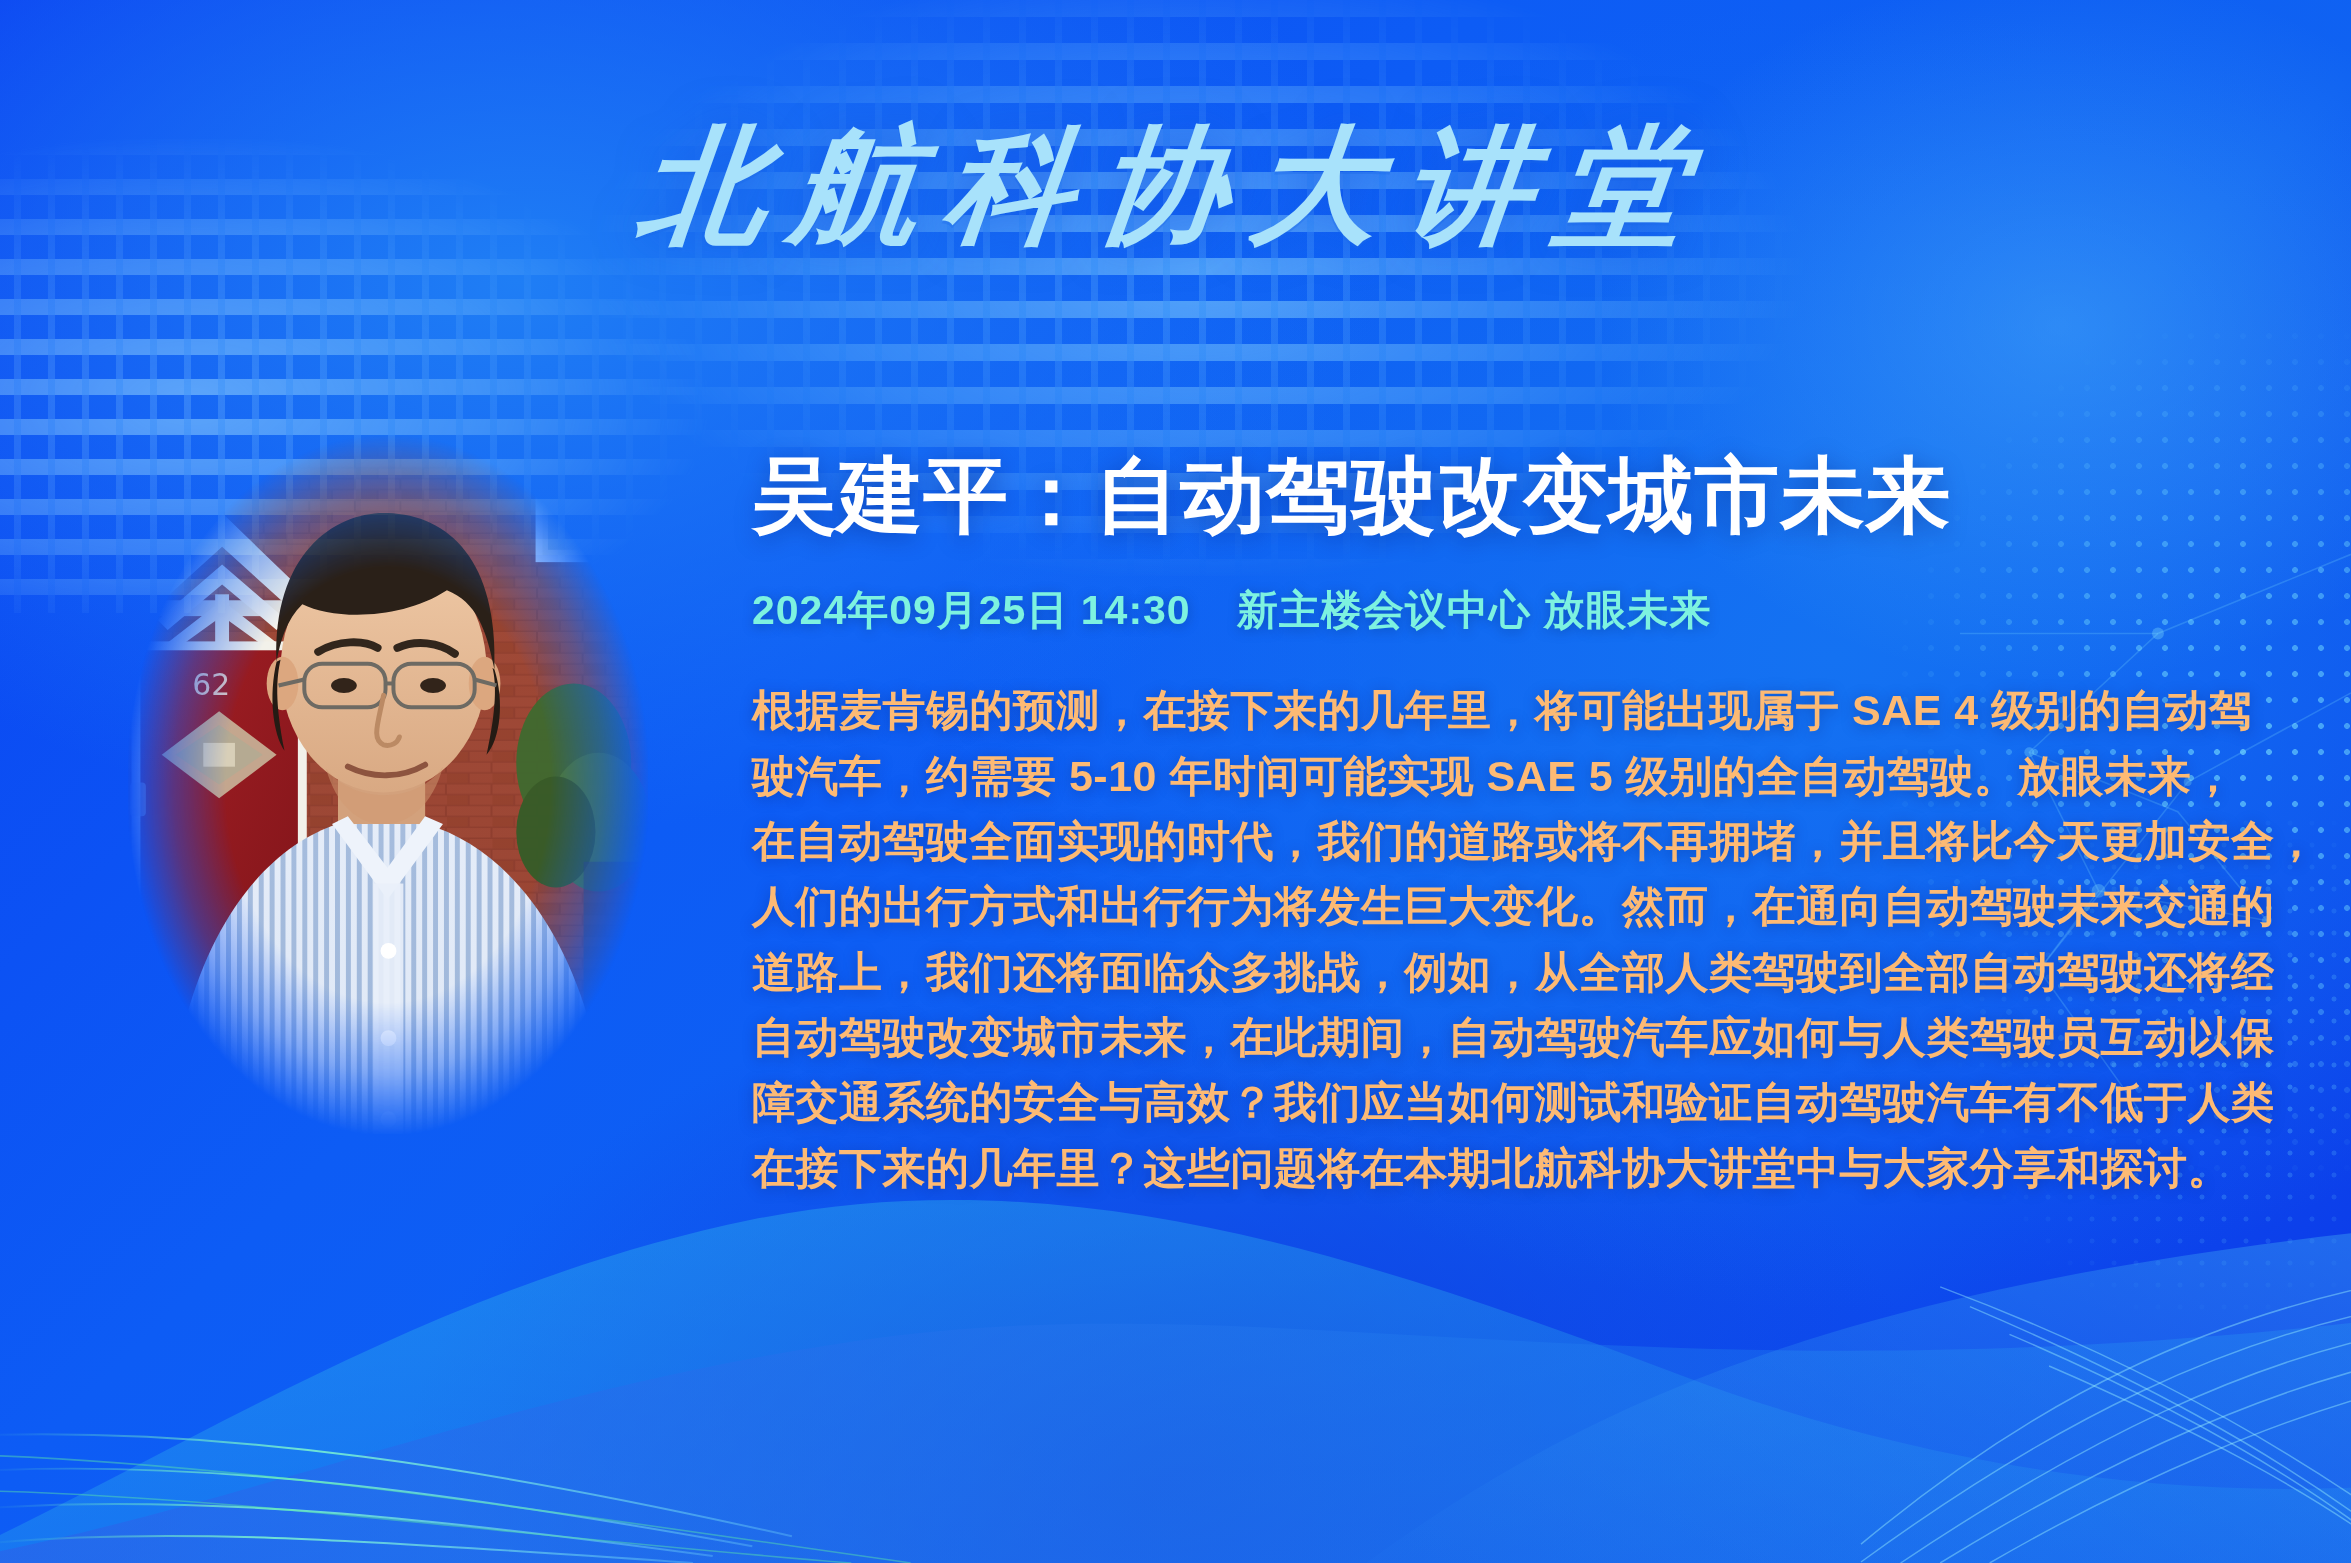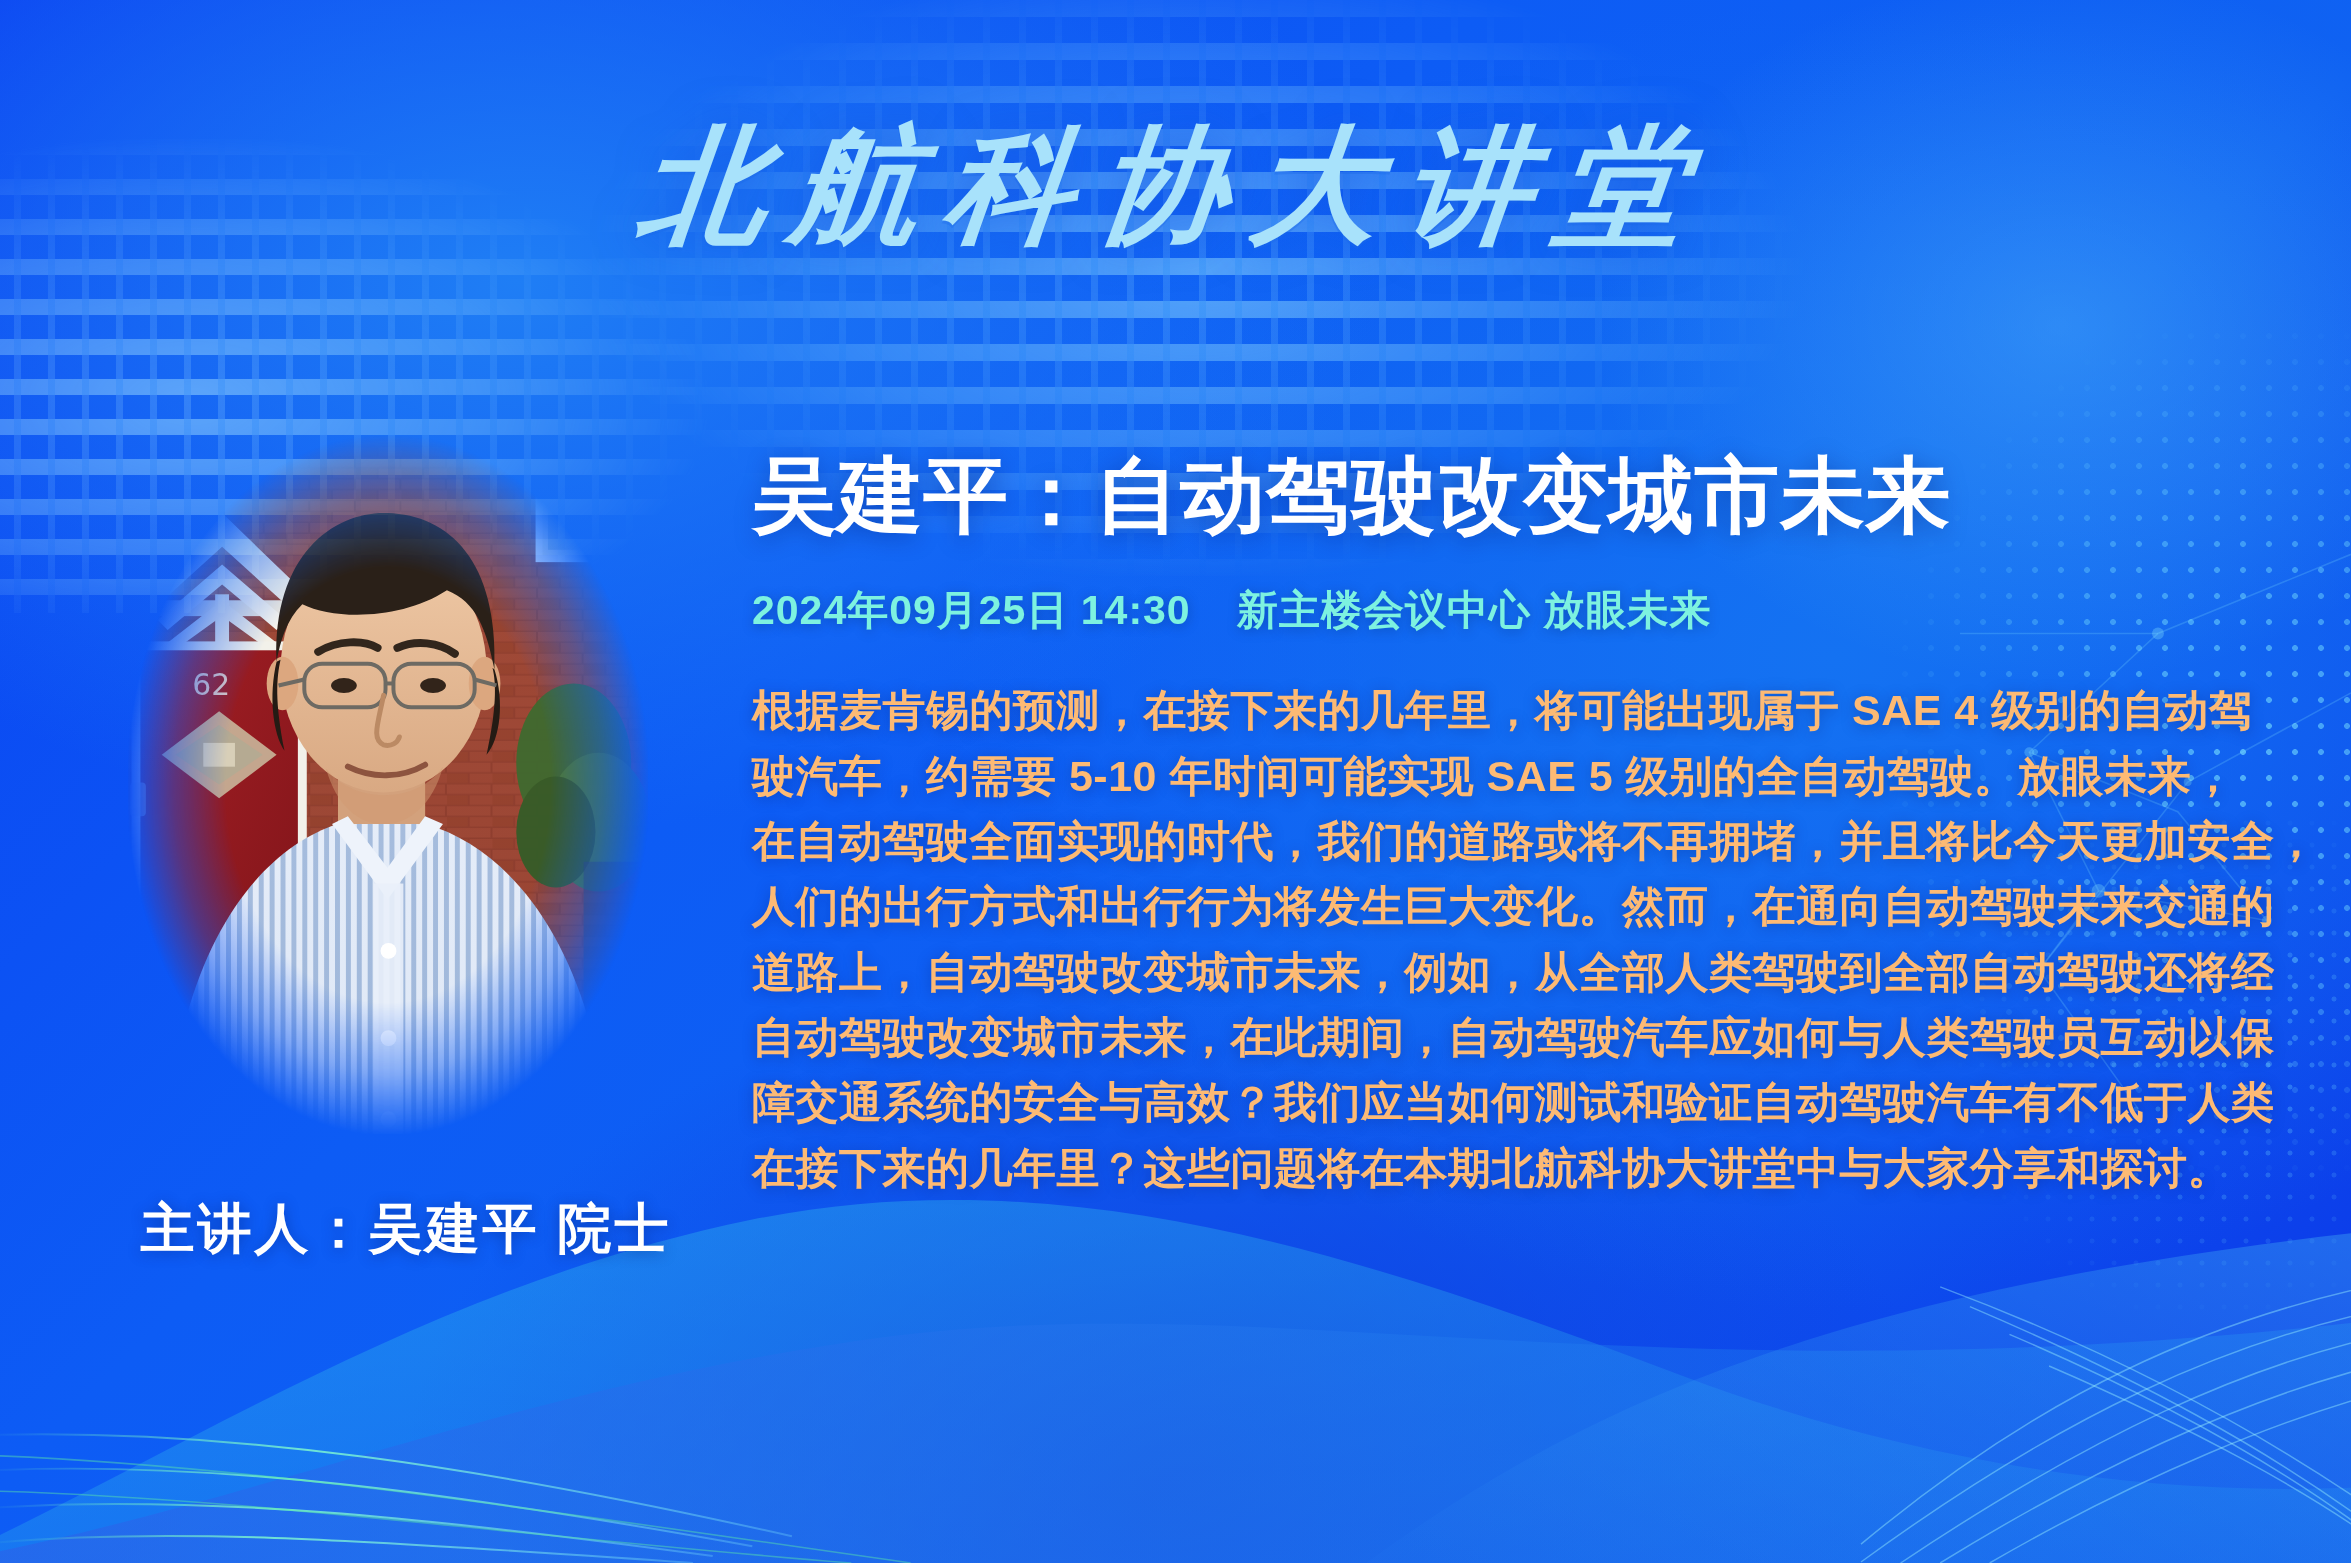--- a/index.html
+++ b/index.html
@@ -333,37 +333,36 @@
           <path d="M222 334 C 246 346, 276 346, 300 332" stroke="#8d543f" stroke-width="6" fill="none" stroke-linecap="round"></path>
 
           <path d="M200 336 C 228 372, 292 372, 318 334 C 308 372, 284 392, 258 392 C 232 392, 210 372, 200 336 Z" fill="#d29a72" opacity=".5"></path>
         </g>
 
         <rect width="525" height="705" fill="none"></rect>
       </svg>
     </div>
   </div>
 
-  <div class="speaker-line">主讲人：吴建平 院士</div>
 
   <div class="content">
 
     <div class="talk-title">吴建平：自动驾驶改变城市未来</div>
 
     <div class="meta-line">
       <span>2024年09月25日 14:30</span>
       <span class="venue">新主楼会议中心 放眼未来</span>
     </div>
 
     <div class="abstract">
       <span class="ln">根据麦肯锡的预测，在接下来的几年里，将可能出现属于 SAE 4 级别的自动驾</span>
       <span class="ln">驶汽车，约需要 5-10 年时间可能实现 SAE 5 级别的全自动驾驶。放眼未来，</span>
       <span class="ln">在自动驾驶全面实现的时代，我们的道路或将不再拥堵，并且将比今天更加安全，</span>
       <span class="ln">人们的出行方式和出行行为将发生巨大变化。然而，在通向自动驾驶未来交通的</span>
-      <span class="ln">道路上，自动驾驶改变城市未来，例如，从全部人类驾驶到全部自动驾驶还将经</span>
+      <span class="ln">道路上，我们还将面临众多挑战，例如，从全部人类驾驶到全部自动驾驶还将经</span>
       <span class="ln">自动驾驶改变城市未来，在此期间，自动驾驶汽车应如何与人类驾驶员互动以保</span>
       <span class="ln">障交通系统的安全与高效？我们应当如何测试和验证自动驾驶汽车有不低于人类</span>
       <span class="ln">在接下来的几年里？这些问题将在本期北航科协大讲堂中与大家分享和探讨。</span>
     </div>
   </div>
 
 </div>
 
 
 </body></html>

